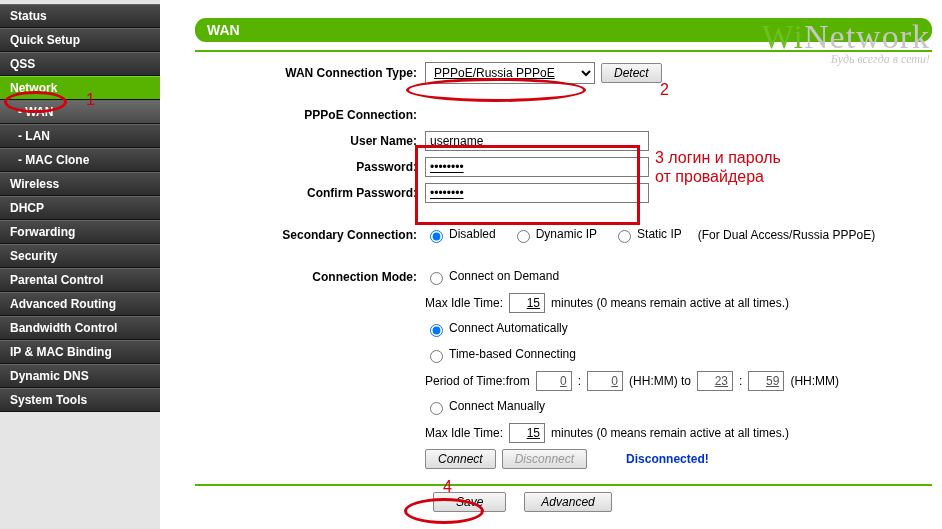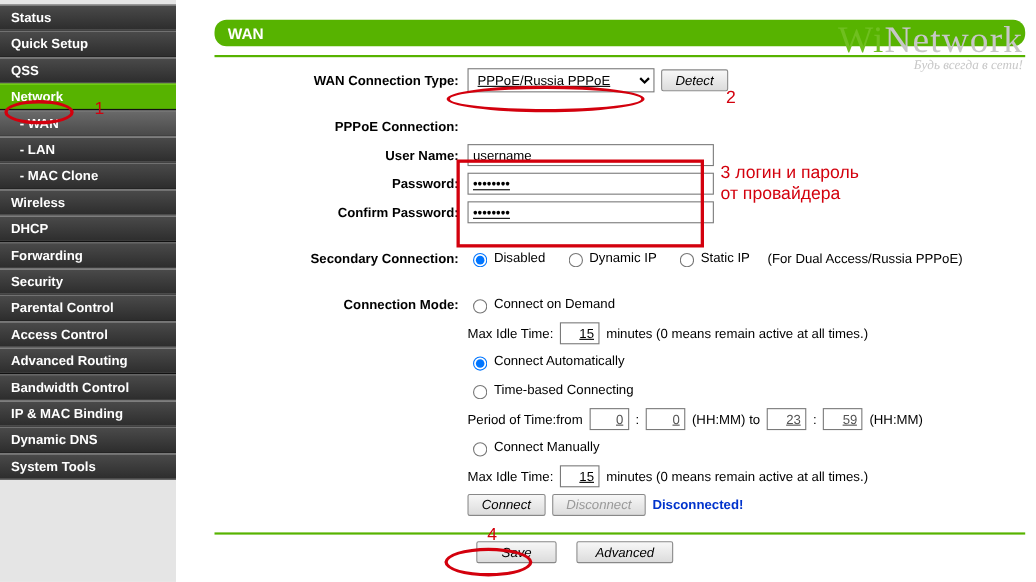--- a/index.html
+++ b/index.html
@@ -106,21 +106,21 @@
     border: 1px solid #888;
     border-radius: 2px;
     cursor: pointer;
     font-style: italic;
   }
   button.btn:disabled {
     color: #999;
     cursor: default;
   }
   .note { color: #000000; font-size: 12px; }
-  .status-disc { color: #0033cc; font-weight: bold; }
+  .status-disc { color: #0033cc; font-weight: bold; margin-left: 33px; }
   .radio-lbl { margin-right: 10px; display: inline-flex; align-items: flex-start; gap: 3px; }
   .bottom-btns {
     display: flex;
     gap: 18px;
     margin-left: 238px;
     margin-top: 6px;
   }
   
   .callout {
     position: absolute;
@@ -172,21 +172,20 @@
     <div class="side-item">QSS</div>
     <div class="side-item side-active">Network</div>
     <div class="side-item side-sub side-selected">- WAN</div>
     <div class="side-item side-sub">- LAN</div>
     <div class="side-item side-sub">- MAC Clone</div>
     <div class="side-item">Wireless</div>
     <div class="side-item">DHCP</div>
     <div class="side-item">Forwarding</div>
     <div class="side-item">Security</div>
     <div class="side-item">Parental Control</div>
-    <div class="side-item">Access Control</div>
     <div class="side-item">Advanced Routing</div>
     <div class="side-item">Bandwidth Control</div>
     <div class="side-item">IP &amp; MAC Binding</div>
     <div class="side-item">Dynamic DNS</div>
     <div class="side-item">System Tools</div>
   </div>
 
 <div class="main">
 
   <div class="page-title-bar">WAN</div>

